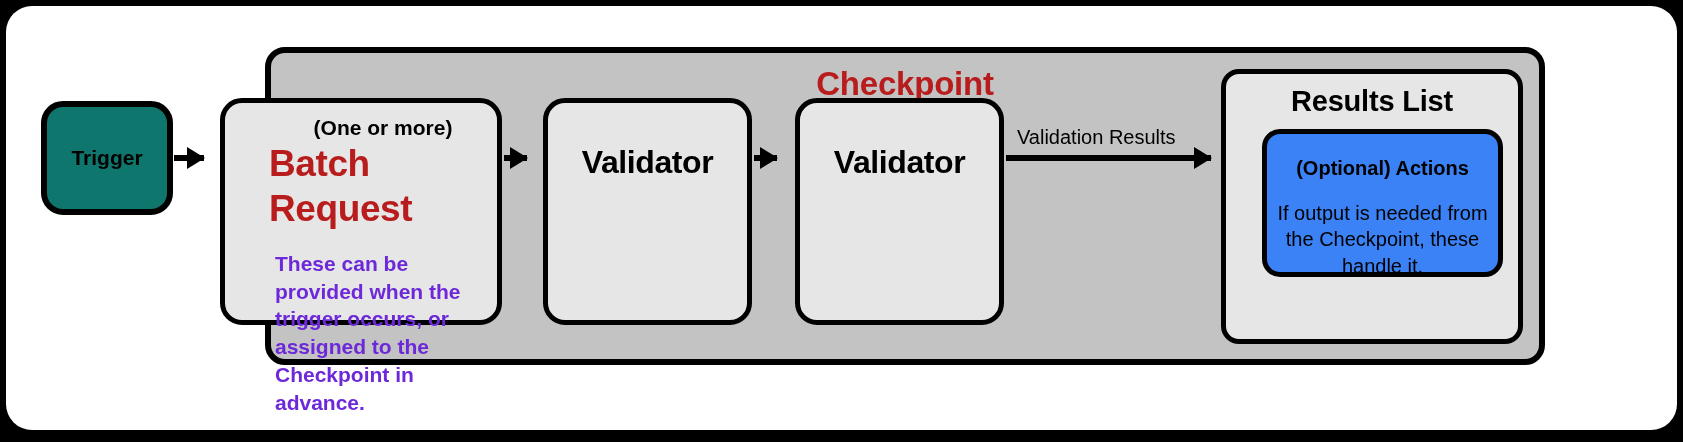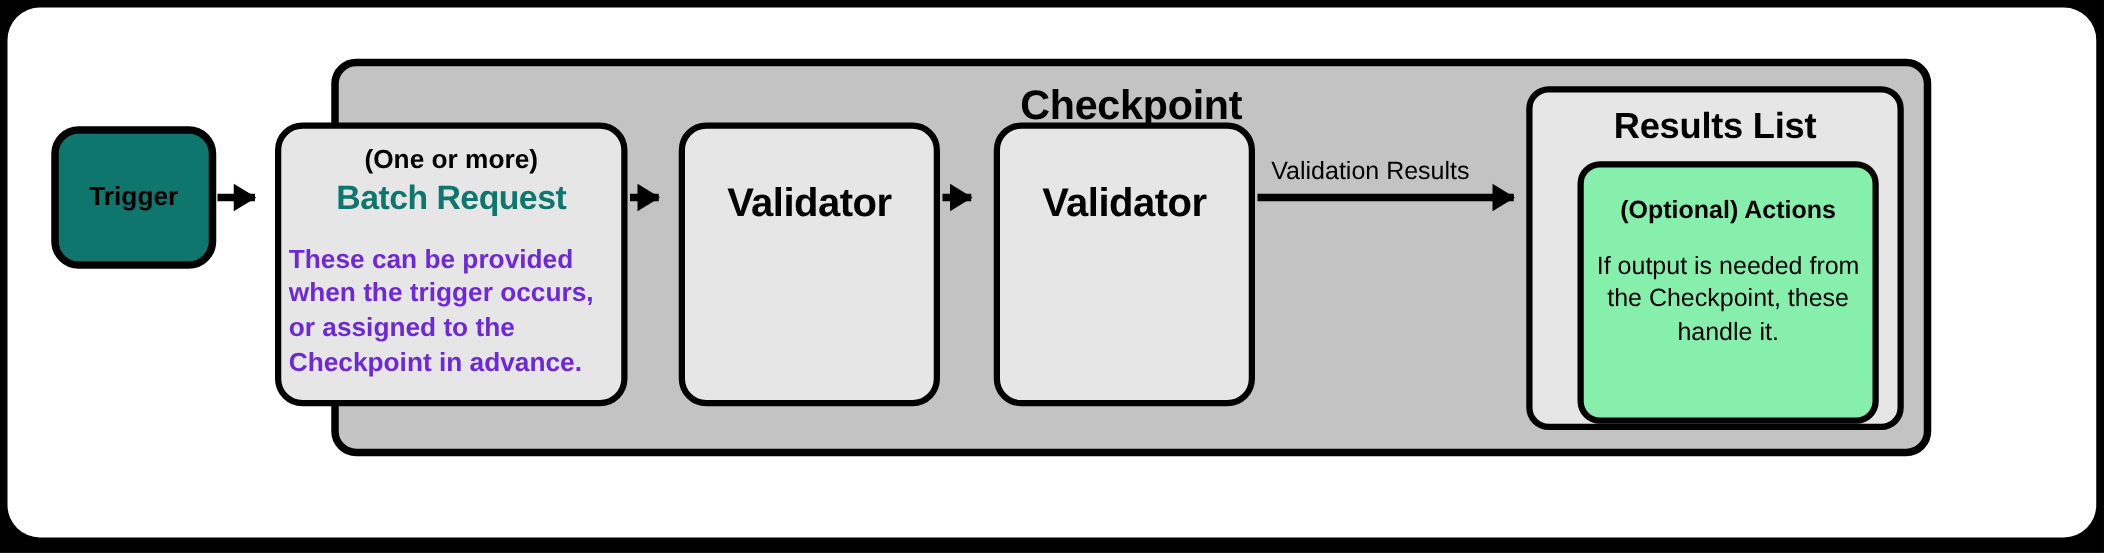--- a/index.html
+++ b/index.html
@@ -46,21 +46,21 @@
     box-sizing: border-box;
   }
   .checkpoint-title {
     position: absolute;
     left: 0;
     top: 12px;
     width: 100%;
     text-align: center;
     font-size: 33px;
     font-weight: bold;
-    color: #000000;
+    color: #b91c1c;
     letter-spacing: -0.2px;
   }
 
   
   .node {
     position: absolute;
     background: #e6e6e6;
     border: 5px solid #000000;
     border-radius: 20px;
     box-sizing: border-box;
@@ -87,31 +87,32 @@
   }
 
   
   .batch {
     left: 214px;
     top: 92px;
     width: 282px;
     height: 227px;
     border-radius: 22px;
     padding-top: 12px;
+    padding-left: 44px;
   }
   .batch-sub {
     font-size: 21px;
     font-weight: bold;
     color: #000000;
     line-height: 1.2;
   }
   .batch-title {
-    font-size: 27px;
-    font-weight: bold;
-    color: #0f766e;
+    font-size: 37px;
+    font-weight: bold;
+    color: #b91c1c;
     line-height: 1.2;
     margin-top: 2px;
     letter-spacing: -0.4px;
   }
   .batch-body {
     font-size: 21px;
     font-weight: bold;
     color: #6d28d9;
     line-height: 1.32;
     text-align: left;
@@ -174,22 +175,22 @@
     font-size: 29px;
     font-weight: bold;
     color: #000000;
     letter-spacing: -0.2px;
   }
   .actions-box {
     position: absolute;
     left: 36px;
     top: 55px;
     width: 241px;
-    height: 210px;
-    background: #86efac;
+    height: 148px;
+    background: #3b82f6;
     border: 5px solid #000000;
     border-radius: 18px;
     box-sizing: border-box;
     display: flex;
     flex-direction: column;
     align-items: center;
   }
   .actions-title {
     font-size: 20px;
     font-weight: bold;

